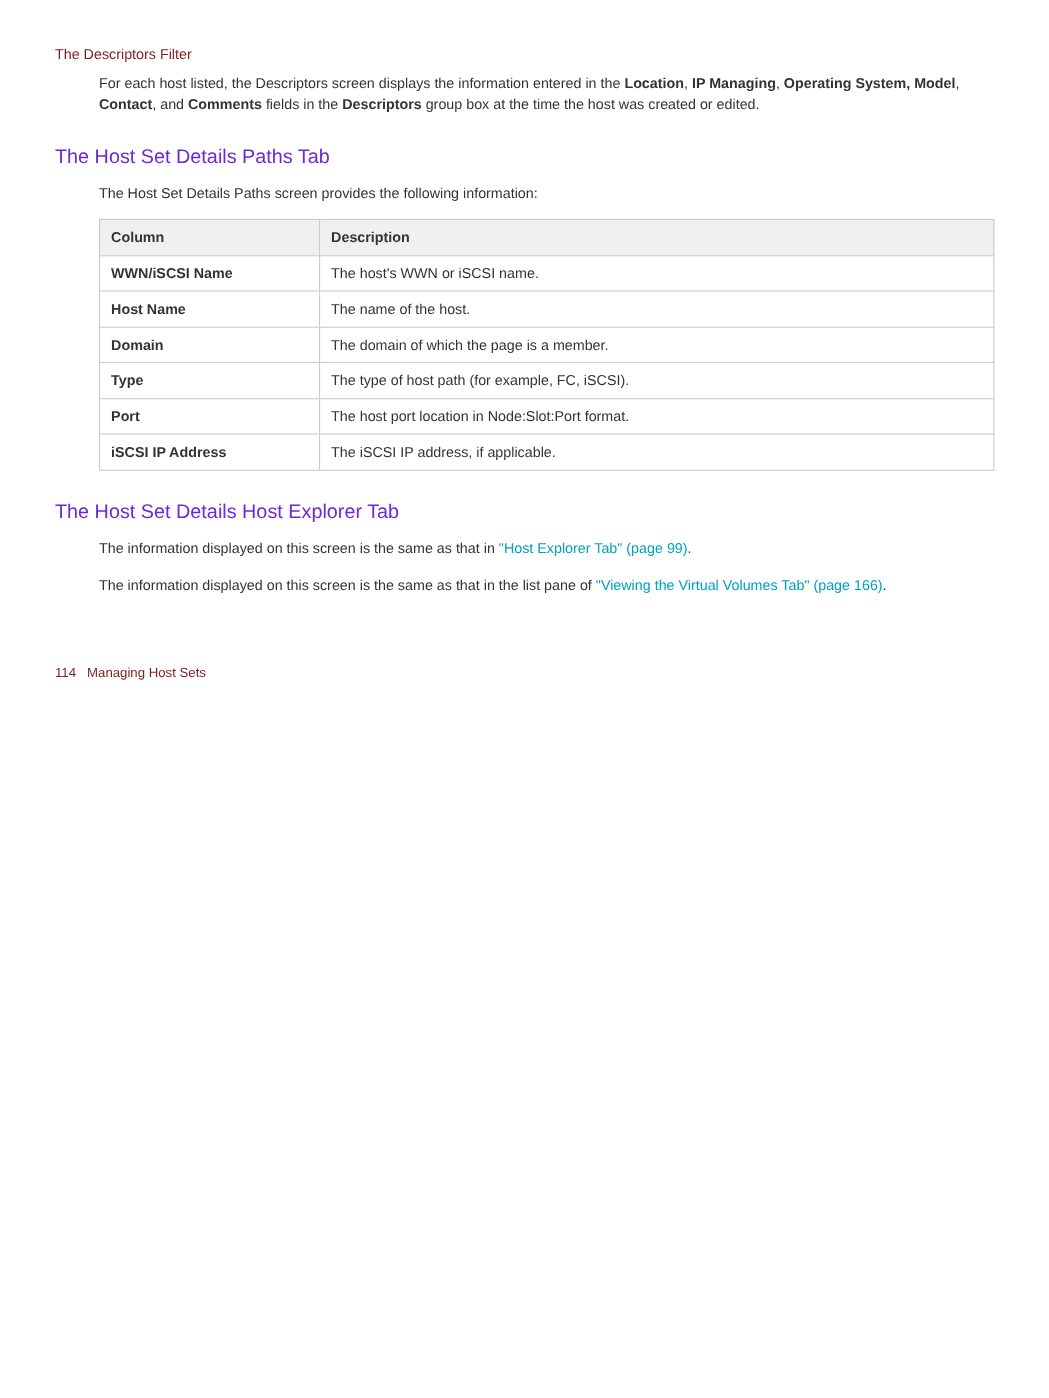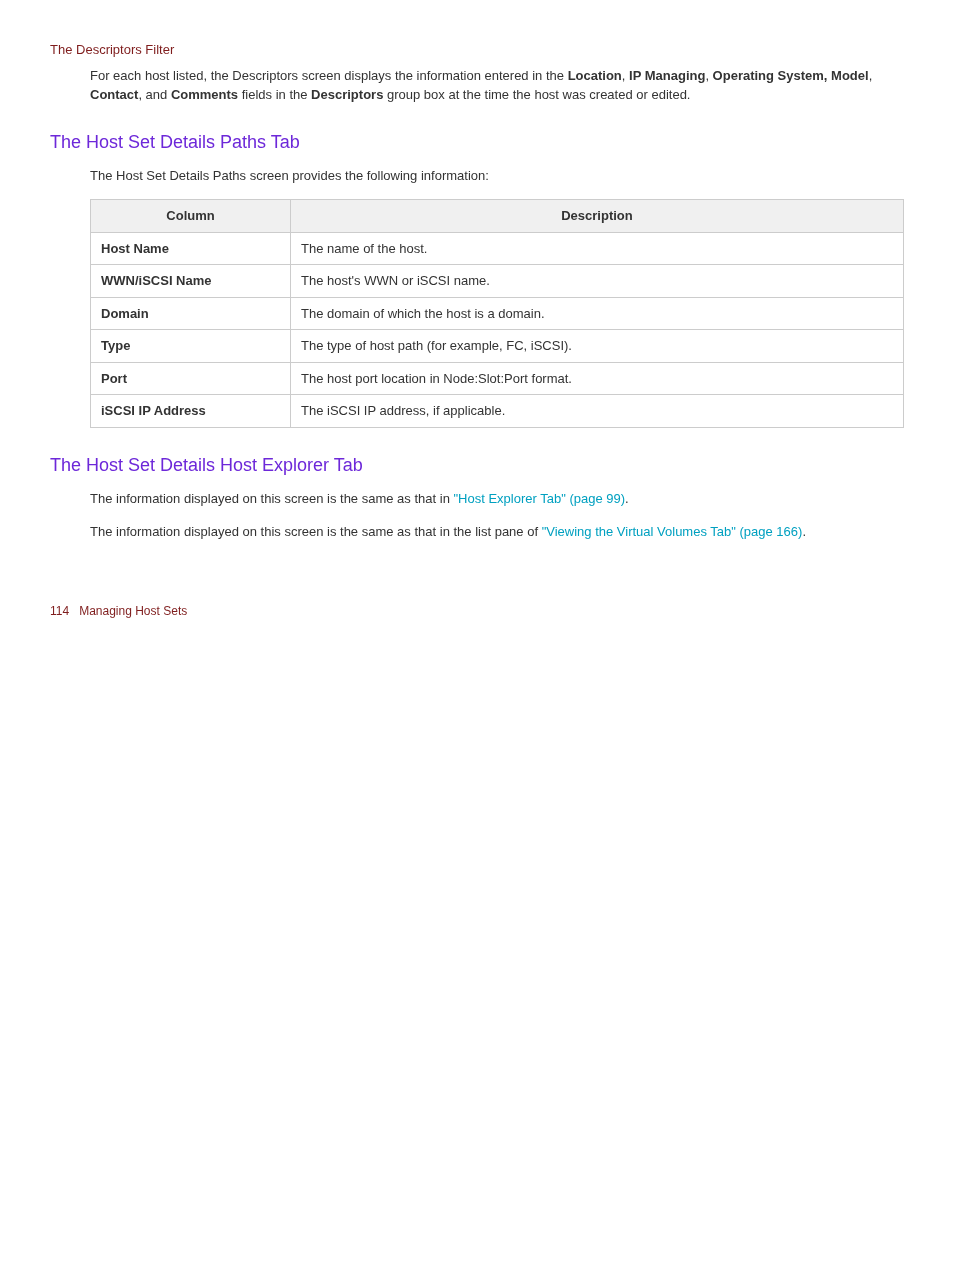--- a/index.html
+++ b/index.html
@@ -48,21 +48,21 @@
       border-collapse: collapse;
       width: calc(100% - 40px);
       margin-bottom: 20px;
       font-size: 13px;
     }
 
     table th {
       background: #f0f0f0;
       border: 1px solid #ccc;
       padding: 6px 10px;
-      text-align: center;
+      text-align: left;
       font-weight: bold;
     }
 
     table td {
       border: 1px solid #ccc;
       padding: 6px 10px;
       vertical-align: top;
     }
 
     table td:first-child {
@@ -97,30 +97,30 @@
 
   <table>
     <thead>
       <tr>
         <th>Column</th>
         <th>Description</th>
       </tr>
     </thead>
     <tbody id="paths-table-body">
     <tr>
+          <td>WWN/iSCSI Name</td>
+          <td>The host's WWN or iSCSI name.</td>
+        </tr>
+        <tr>
           <td>Host Name</td>
           <td>The name of the host.</td>
         </tr>
         <tr>
-          <td>WWN/iSCSI Name</td>
-          <td>The host's WWN or iSCSI name.</td>
-        </tr>
-        <tr>
           <td>Domain</td>
-          <td>The domain of which the host is a domain.</td>
+          <td>The domain of which the page is a member.</td>
         </tr>
         <tr>
           <td>Type</td>
           <td>The type of host path (for example, FC, iSCSI).</td>
         </tr>
         <tr>
           <td>Port</td>
           <td>The host port location in Node:Slot:Port format.</td>
         </tr>
         <tr>

